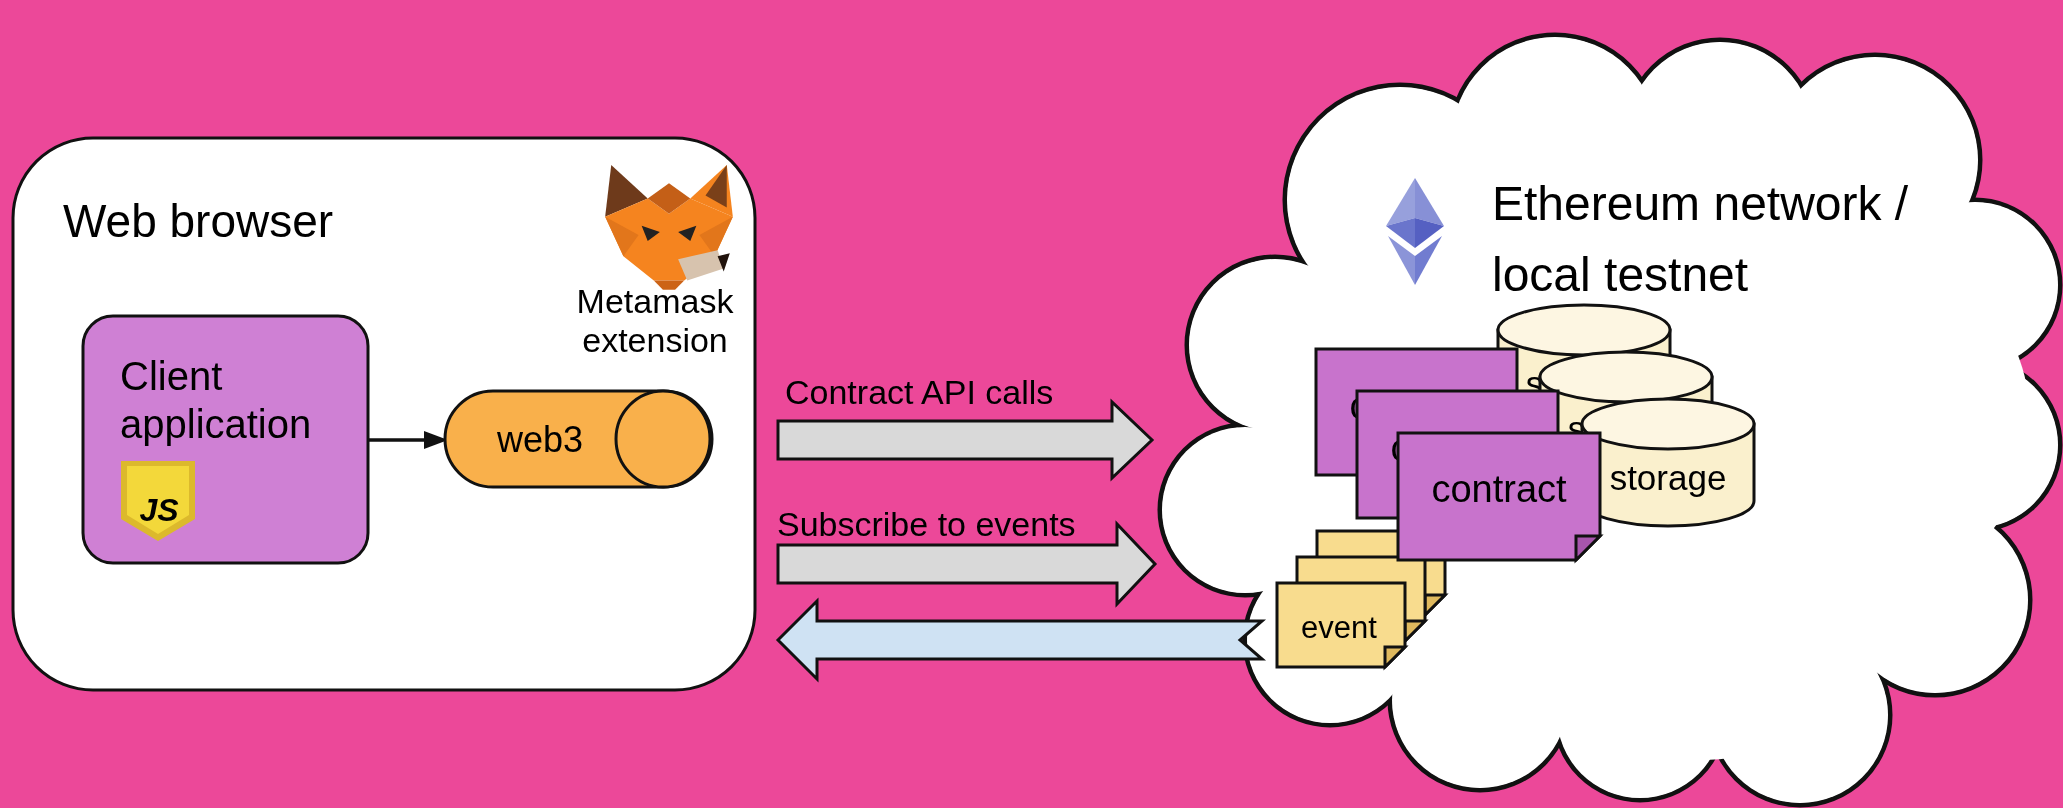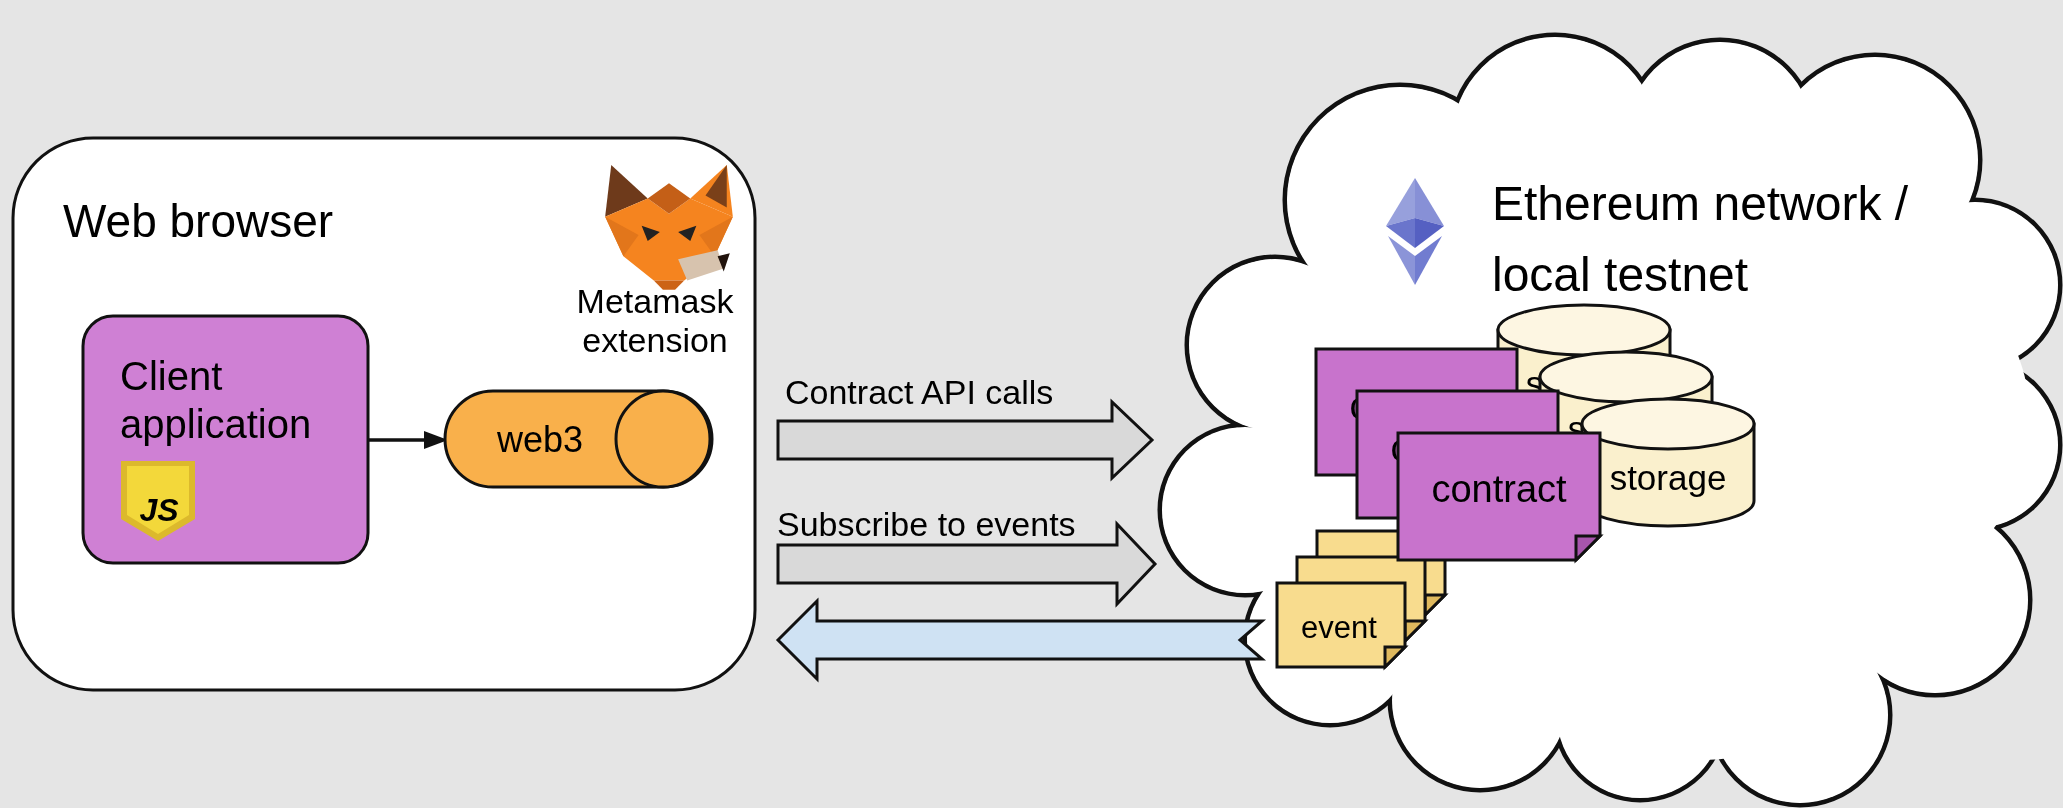--- a/index.html
+++ b/index.html
@@ -1,16 +1,16 @@
 <!DOCTYPE html>
 <html><head>
 <meta charset="utf-8">
 <style>
   html,body{margin:0;padding:0;background:#ffffff;}
-  .stage{position:relative;width:2063px;height:808px;background:#e5e5e5;overflow:hidden;}
+  .stage{position:relative;width:2063px;height:808px;background:#ec4899;overflow:hidden;}
   svg{display:block;}
   text{font-family:"Liberation Sans",sans-serif;fill:#000000;}
   .t-title{font-size:46px;}
   .t-big{font-size:48px;}
   .t-box{font-size:40px;}
   .t-flow{font-size:34px;}
   .t-meta{font-size:34px;}
   .t-node{font-size:36px;}
   .t-card{font-size:38px;}
   .t-store{font-size:35px;}

